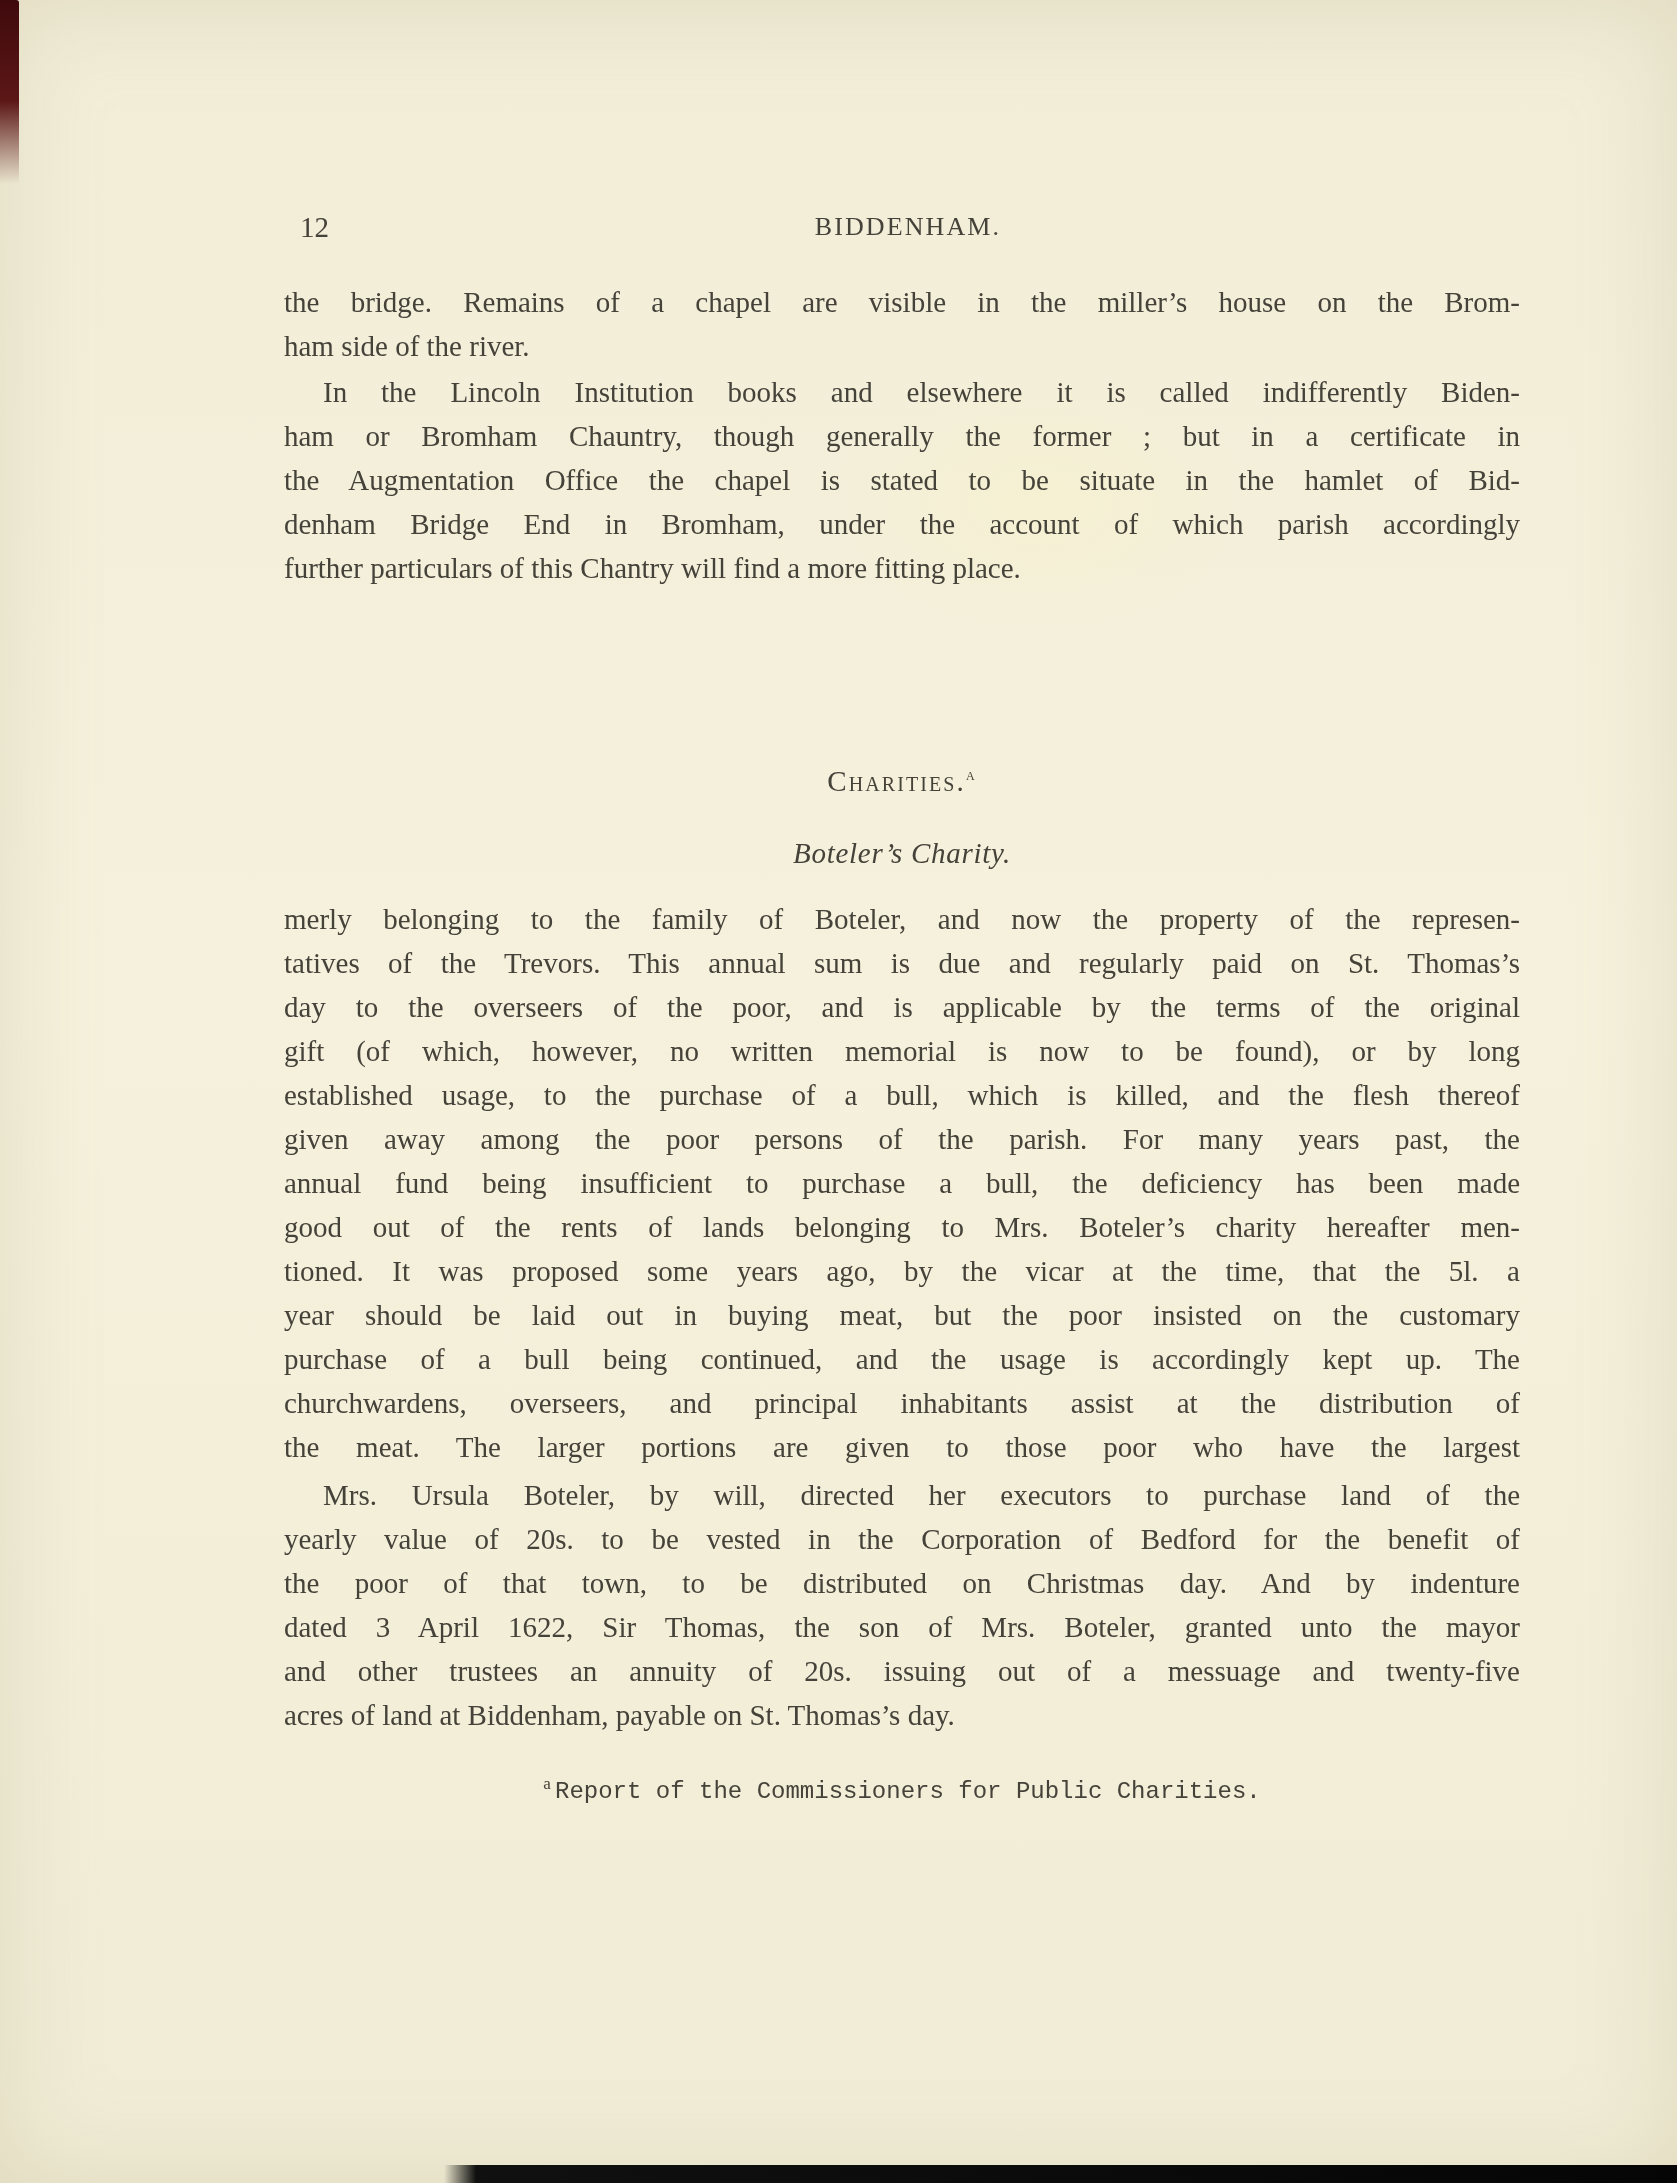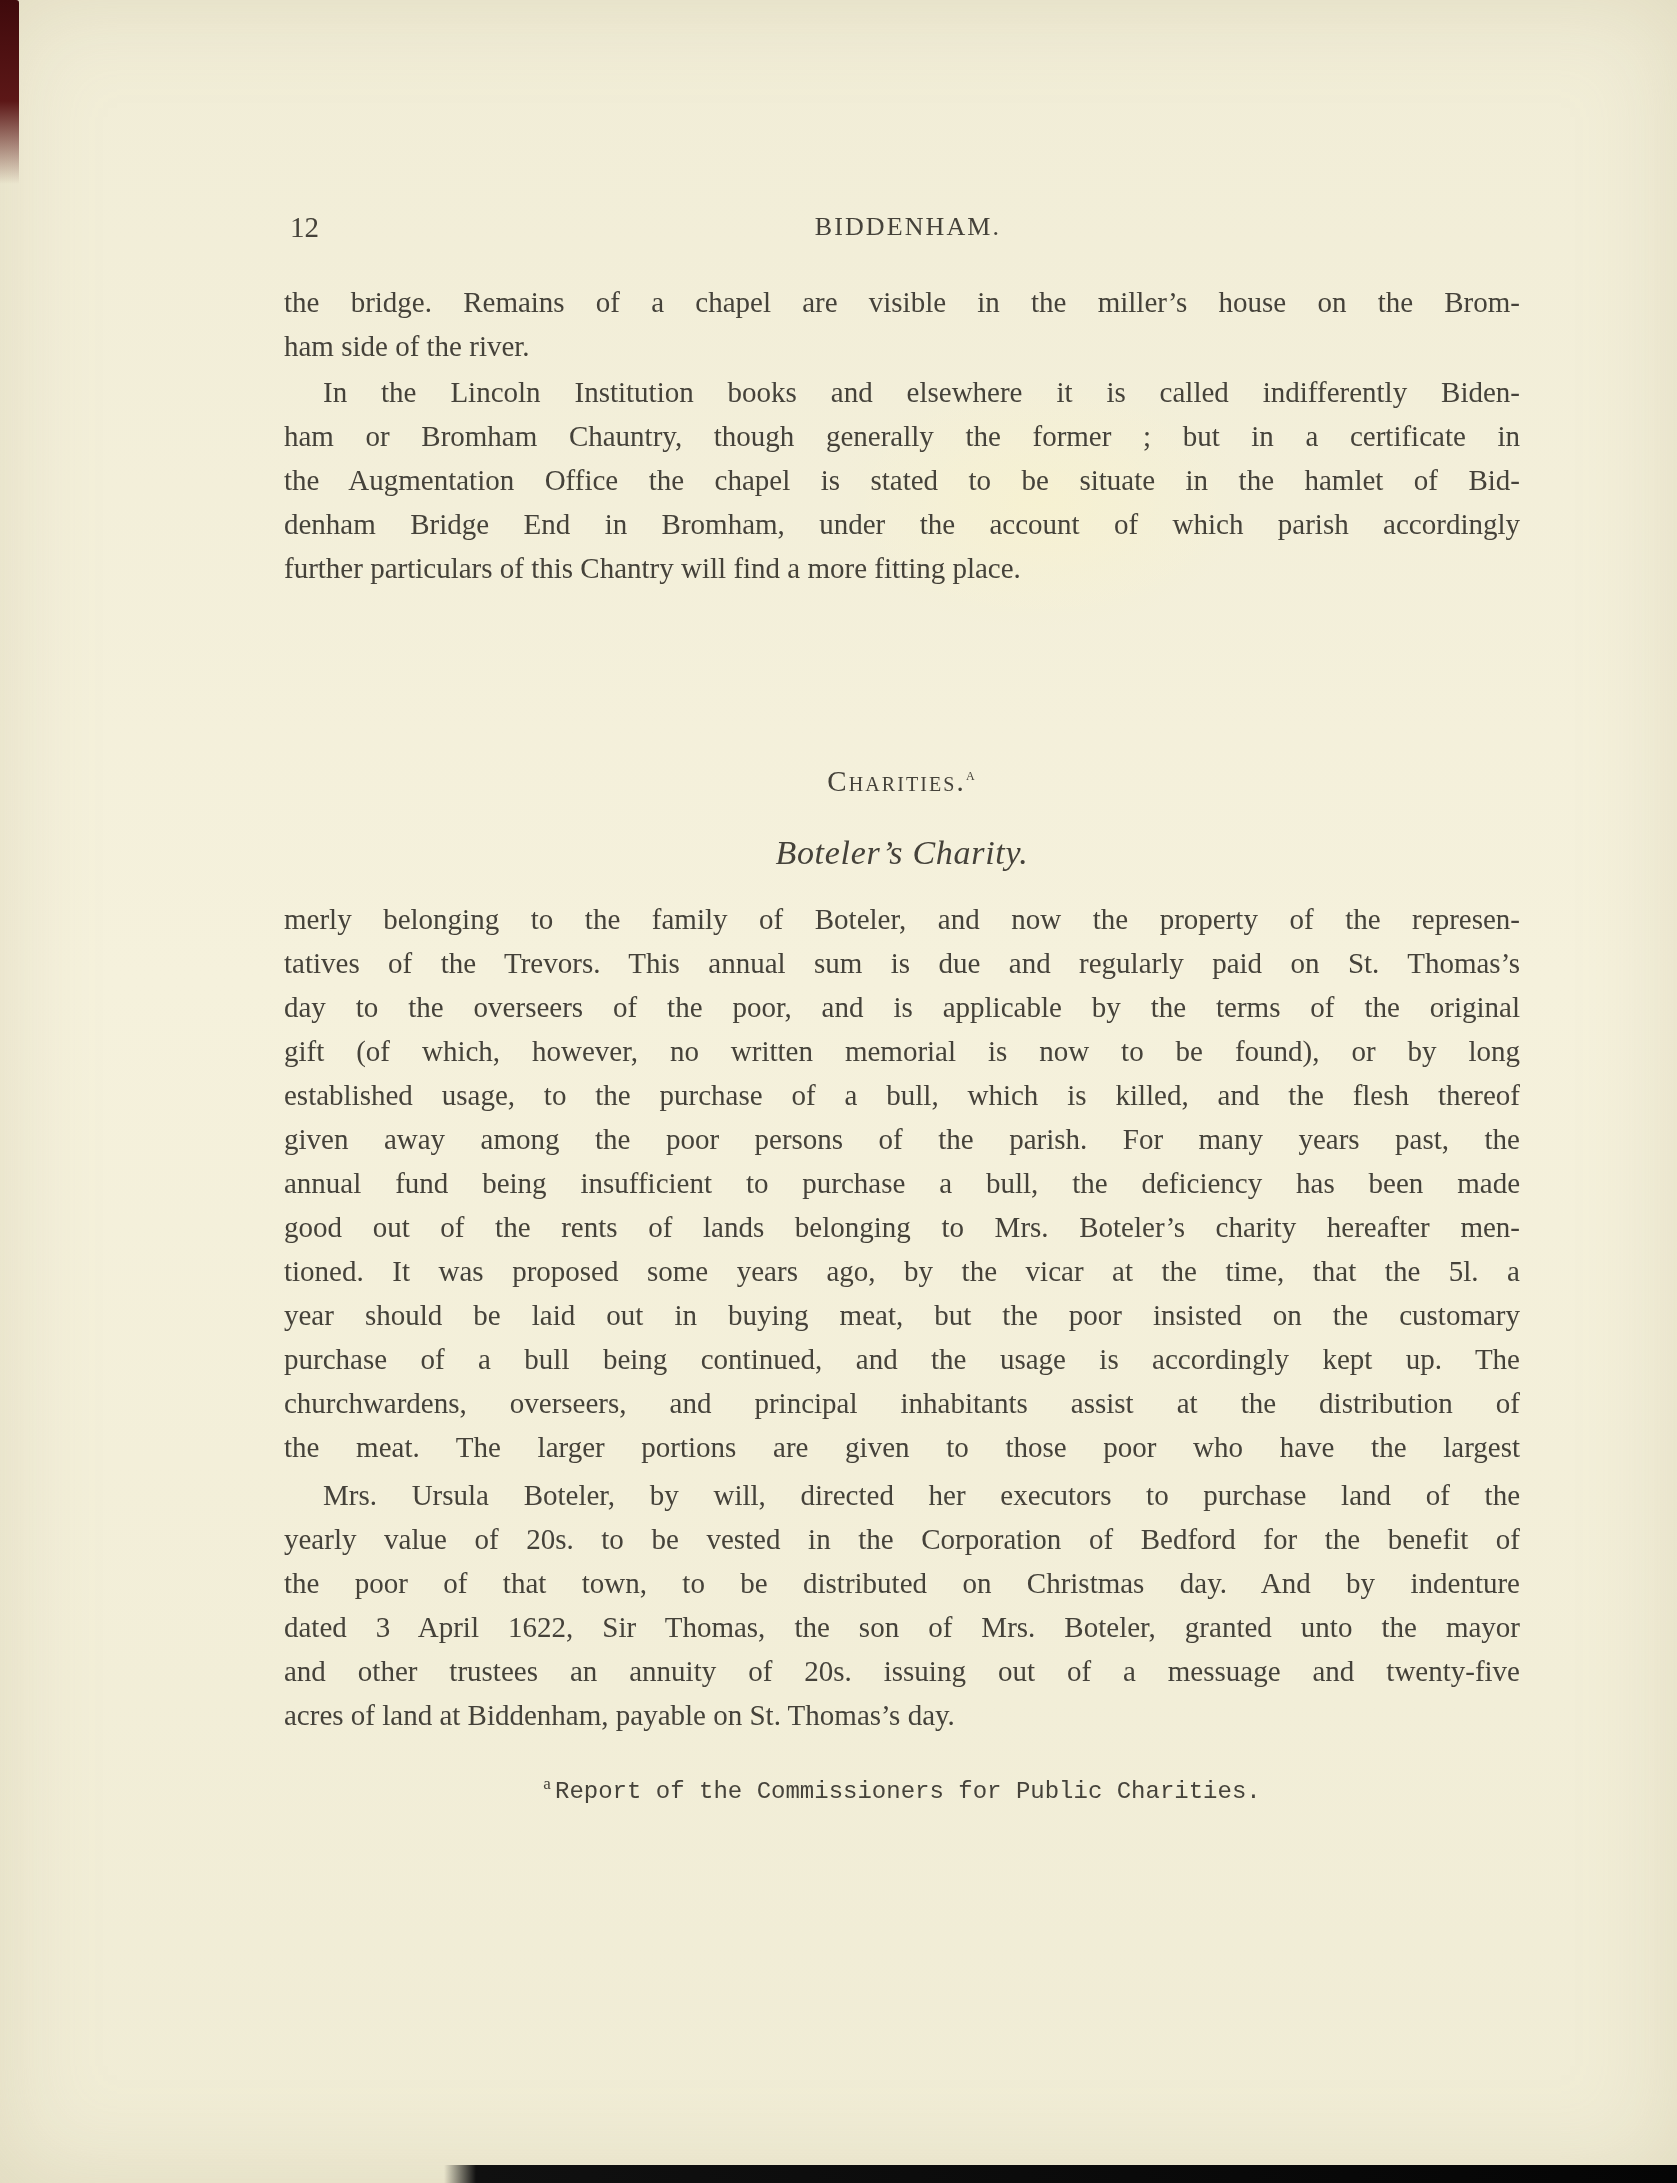--- a/index.html
+++ b/index.html
@@ -34,21 +34,21 @@
     position: absolute; left: 284px; top: 0;
     width: 1236px;
   }
   .header {
     position: relative;
     margin-top: 205px;
     height: 44px;
     line-height: 44px;
   }
   .pagenum {
-    position: absolute; left: 6px; top: 0;
+    position: absolute; left: 16px; top: 0;
     font-size: 29px;
   }
   .running {
     position: absolute; left: 12px; right: 0; top: 0;
     text-align: center;
     font-size: 26px;
     letter-spacing: 2.1px;
   }
   .para { width: 1236px; }
   .line {
@@ -75,21 +75,21 @@
   }
   .charities sup, .footnote sup {
     font-size: 17px;
     vertical-align: super;
     line-height: 0;
   }
   .subheading {
     margin: 28px 0 0 0;
     height: 44px; line-height: 44px;
     text-align: center;
-    font-size: 34px;
+    font-size: 29px;
     font-weight: normal;
     font-style: italic;
     letter-spacing: 0.7px;
   }
   .p-boteler { margin-top: 22.4px; }
   .p-ursula  { margin-top: 3.5px; }
   .footnote {
     margin-top: 35px;
     text-align: center;
     font-size: 24px;

